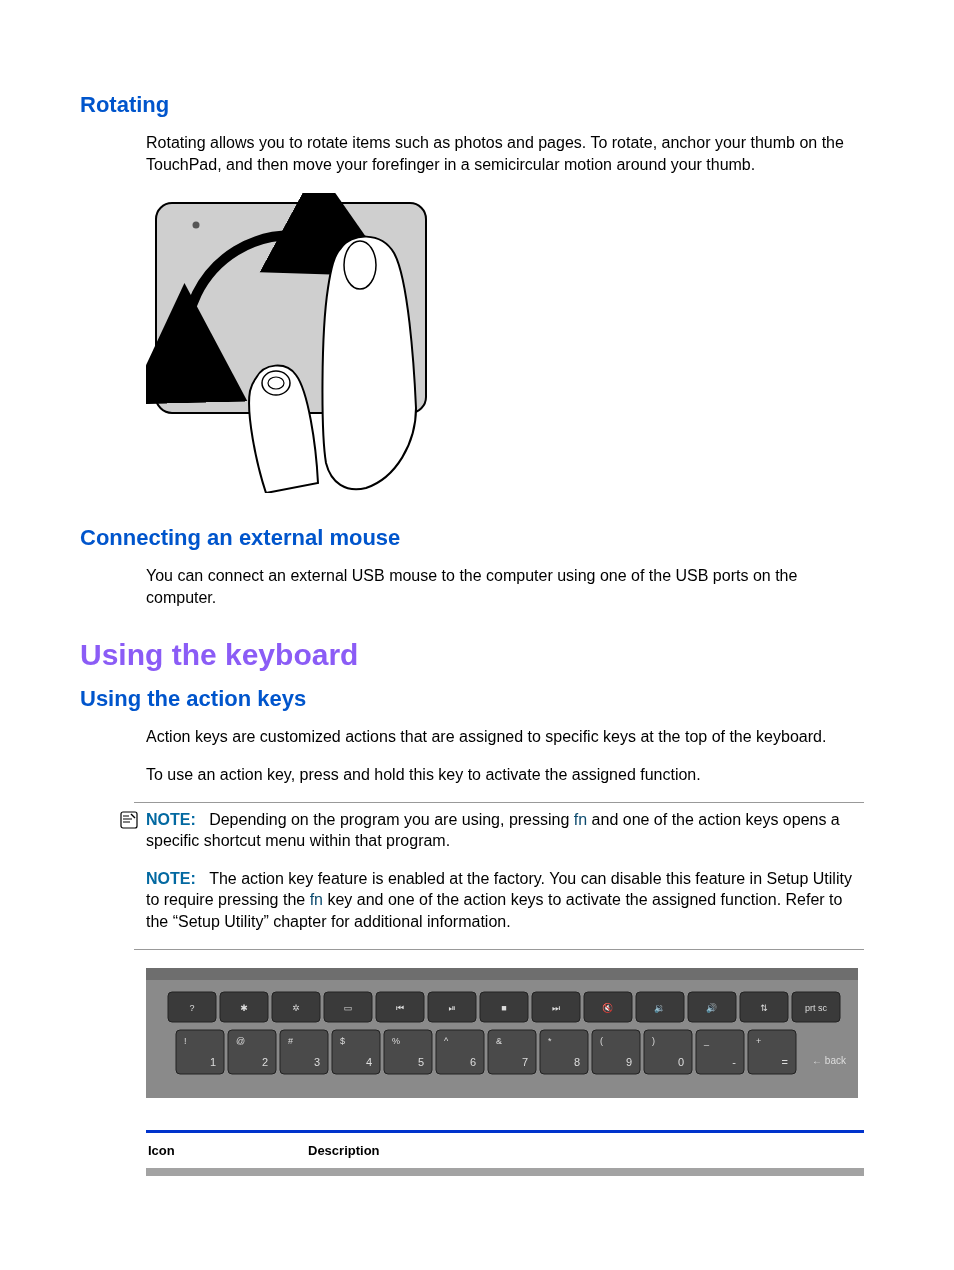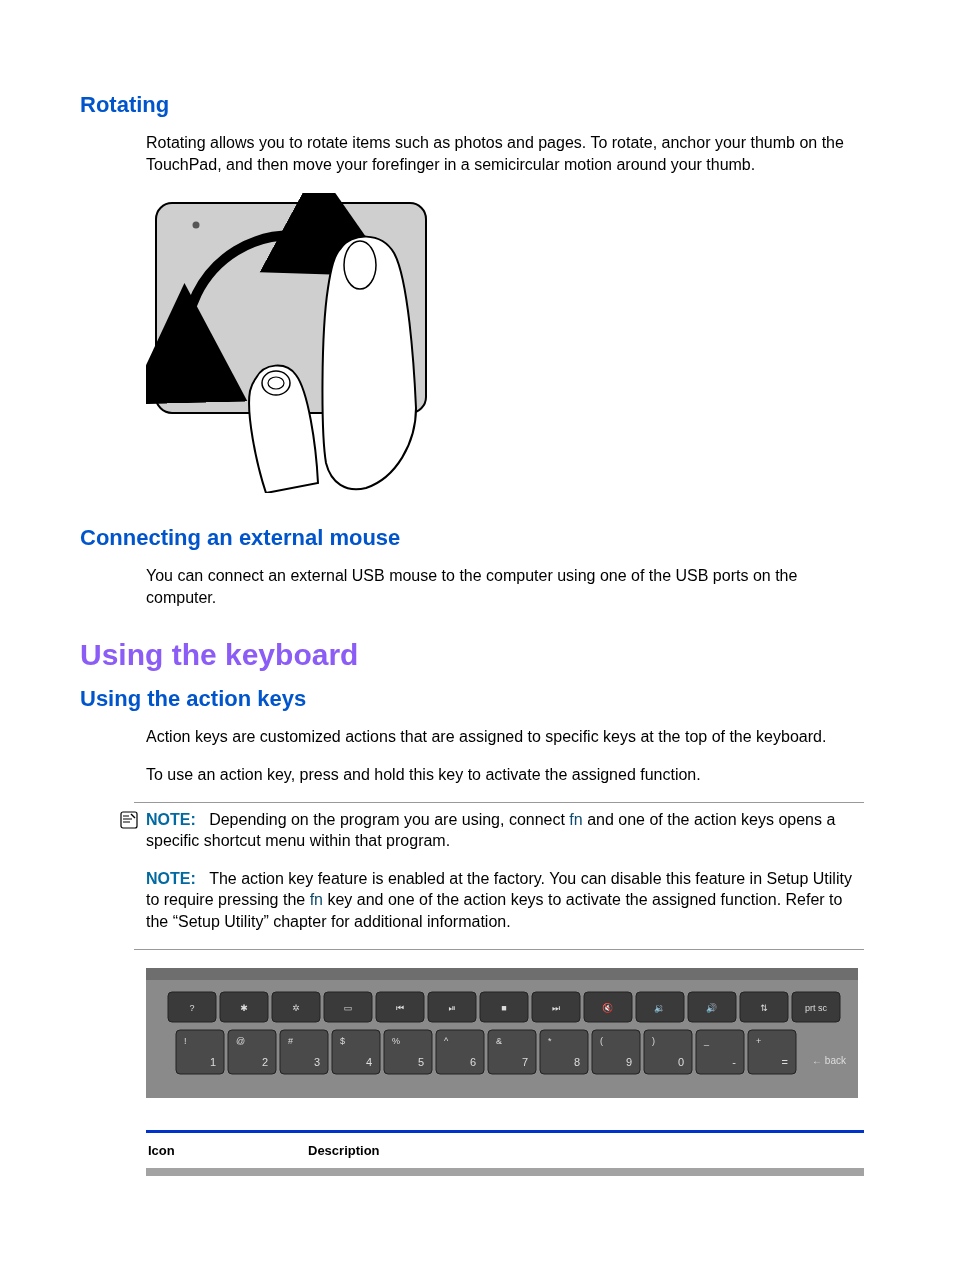--- a/index.html
+++ b/index.html
@@ -63,21 +63,21 @@
 
   <hr class="note-rule-full">
   <p class="note-line">
     <span class="note-icon">
       <svg width="18" height="18" viewBox="0 0 18 18">
         <rect x="1" y="1" width="16" height="16" rx="2" fill="none" stroke="#000" stroke-width="1.2"></rect>
         <path d="M3 5 L9 5 M3 8 L12 8 M3 11 L10 11" stroke="#000" stroke-width="1.2"></path>
         <path d="M11 3 L15 7" stroke="#000" stroke-width="1.5"></path>
       </svg>
     </span>
-    <span class="note-label">NOTE:</span>&nbsp;&nbsp;&nbsp;<span>Depending on the program you are using, connect </span><span class="fn">fn</span><span> and one of the action keys opens a specific shortcut menu within that program.</span>
+    <span class="note-label">NOTE:</span>&nbsp;&nbsp;&nbsp;<span>Depending on the program you are using, pressing </span><span class="fn">fn</span><span> and one of the action keys opens a specific shortcut menu within that program.</span>
   </p>
   <p class="note-line">
     <span class="note-label">NOTE:</span>&nbsp;&nbsp;&nbsp;<span>The action key feature is enabled at the factory. You can disable this feature in Setup Utility to require pressing the </span><span class="fn">fn</span><span> key and one of the action keys to activate the assigned function. Refer to the “Setup Utility” chapter for additional information.</span>
   </p>
   <hr class="note-rule-full">
 
   <div class="kbimg">
     <svg width="712" height="130" viewBox="0 0 712 130">
       <rect x="0" y="0" width="712" height="130" fill="#8a8a8a"></rect>
       <rect x="0" y="0" width="712" height="12" fill="#6e6e6e"></rect>

